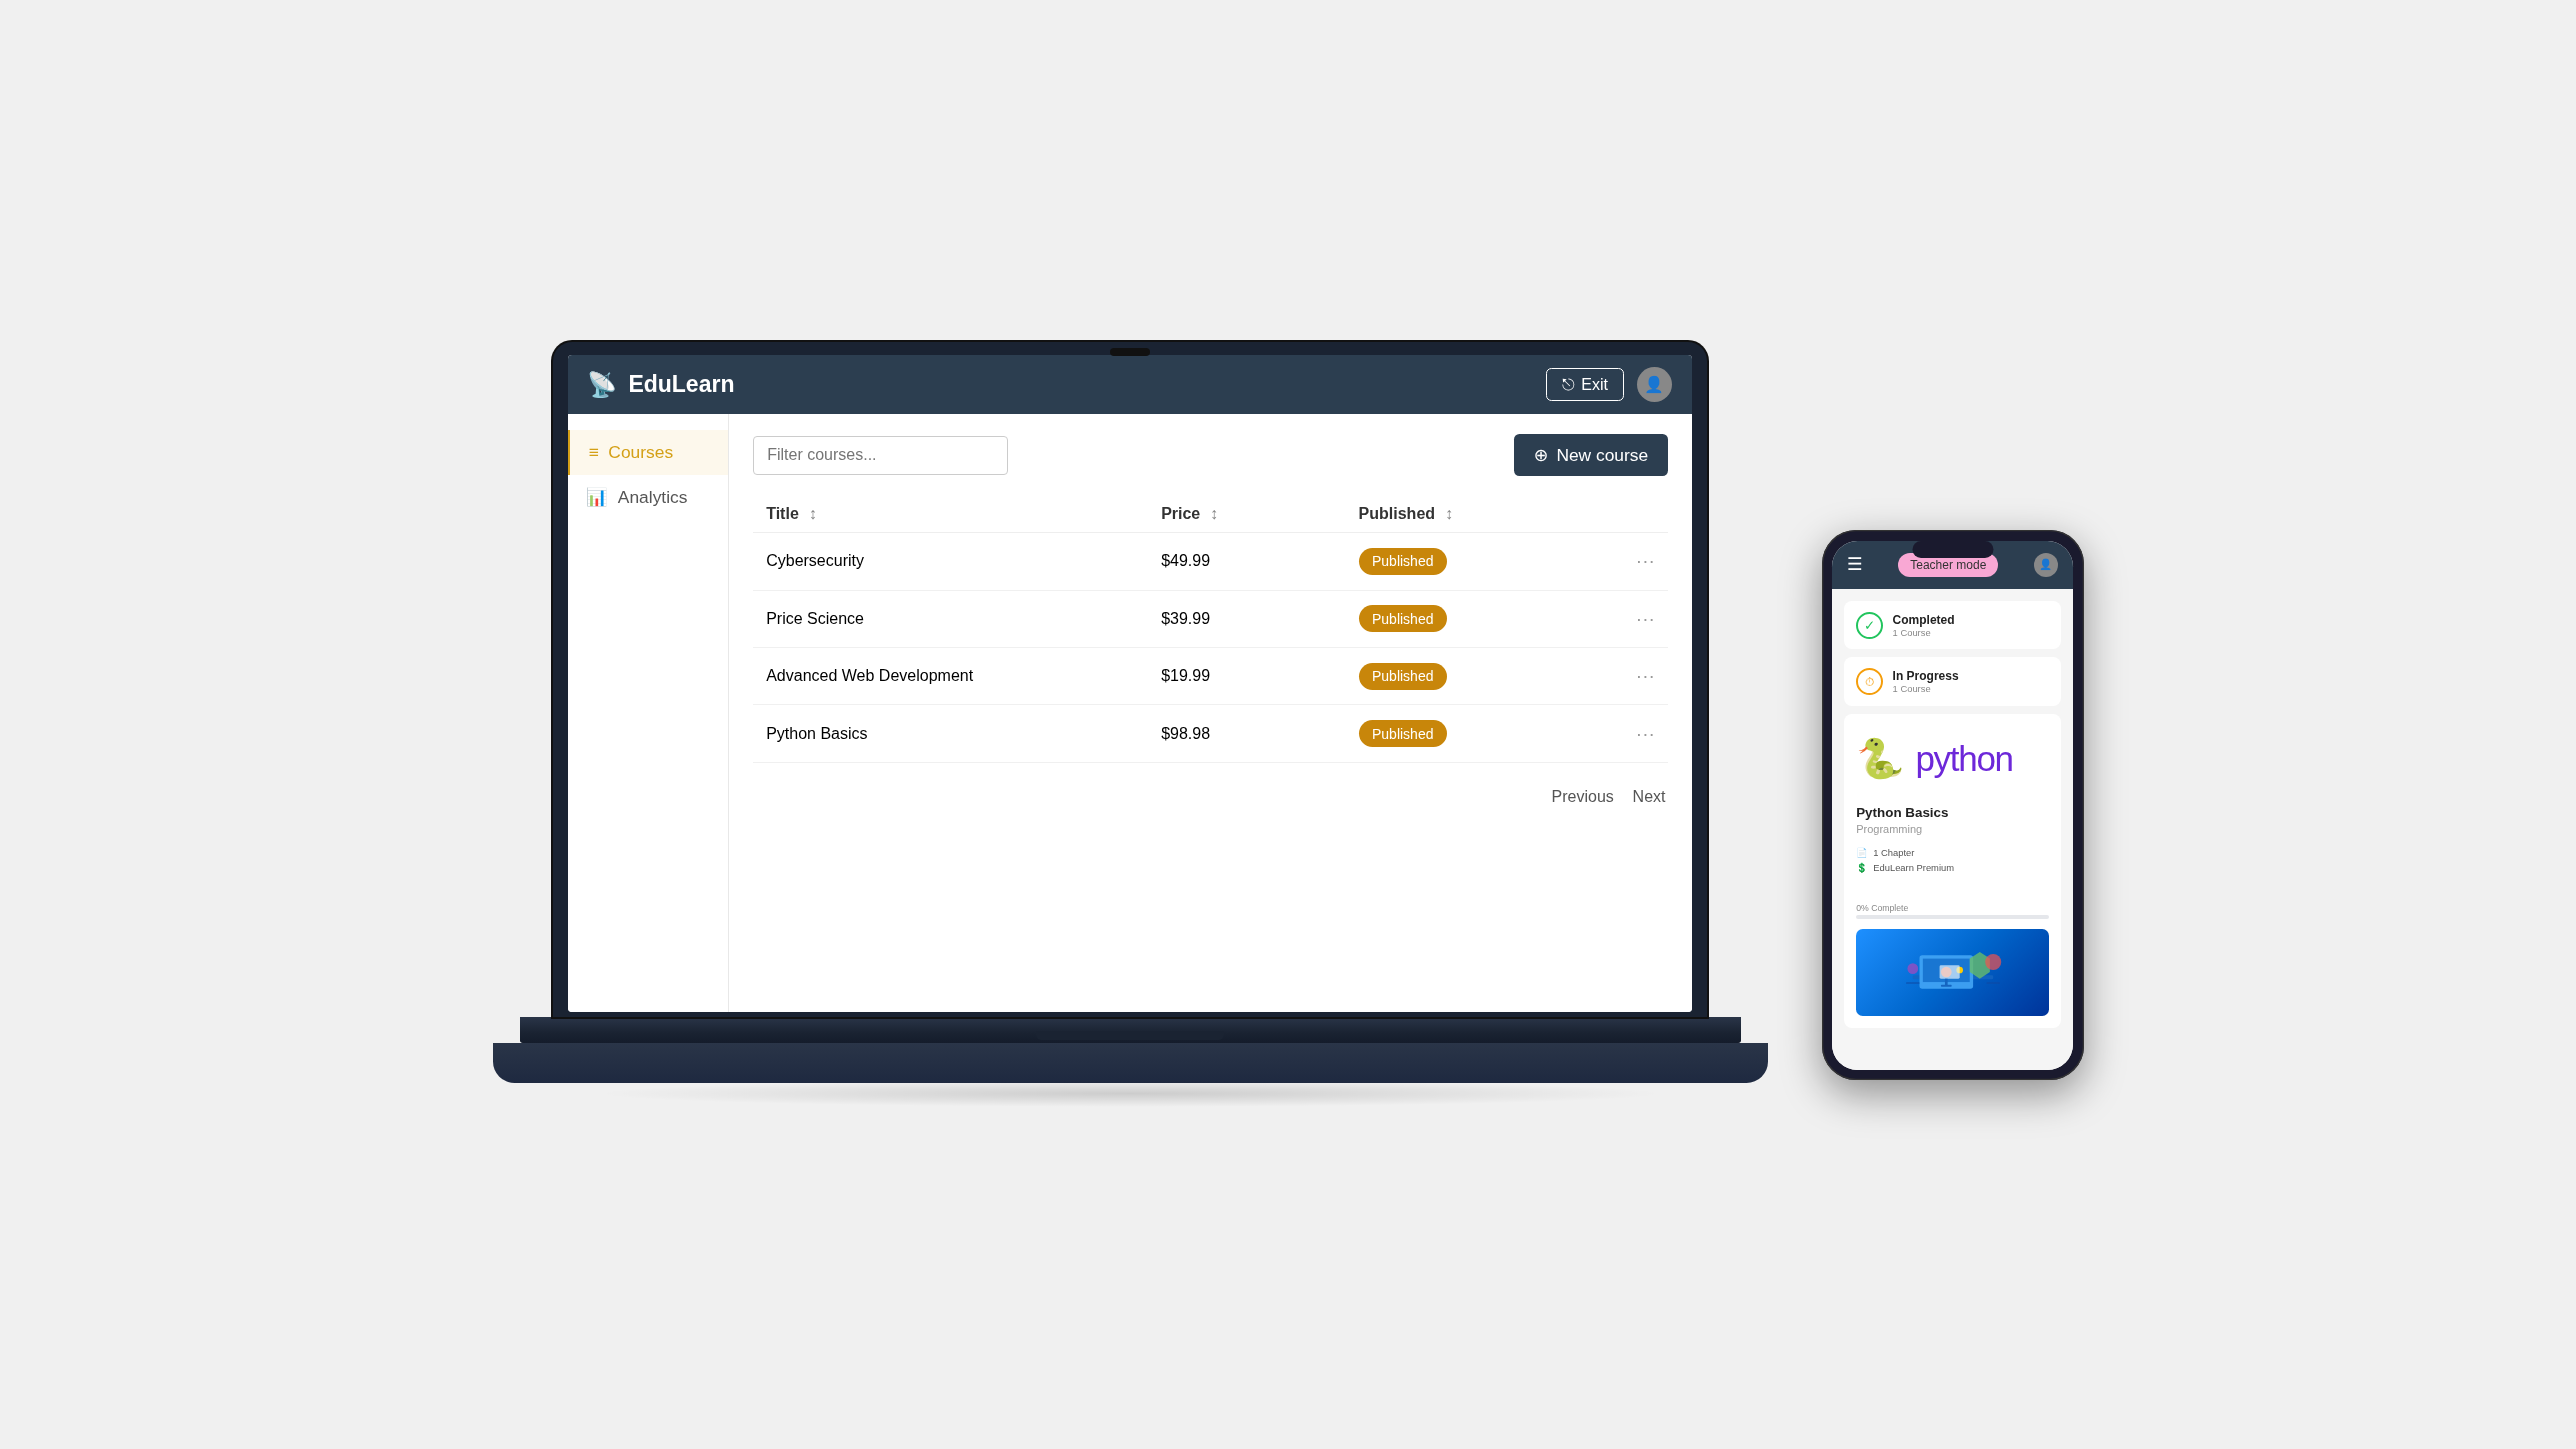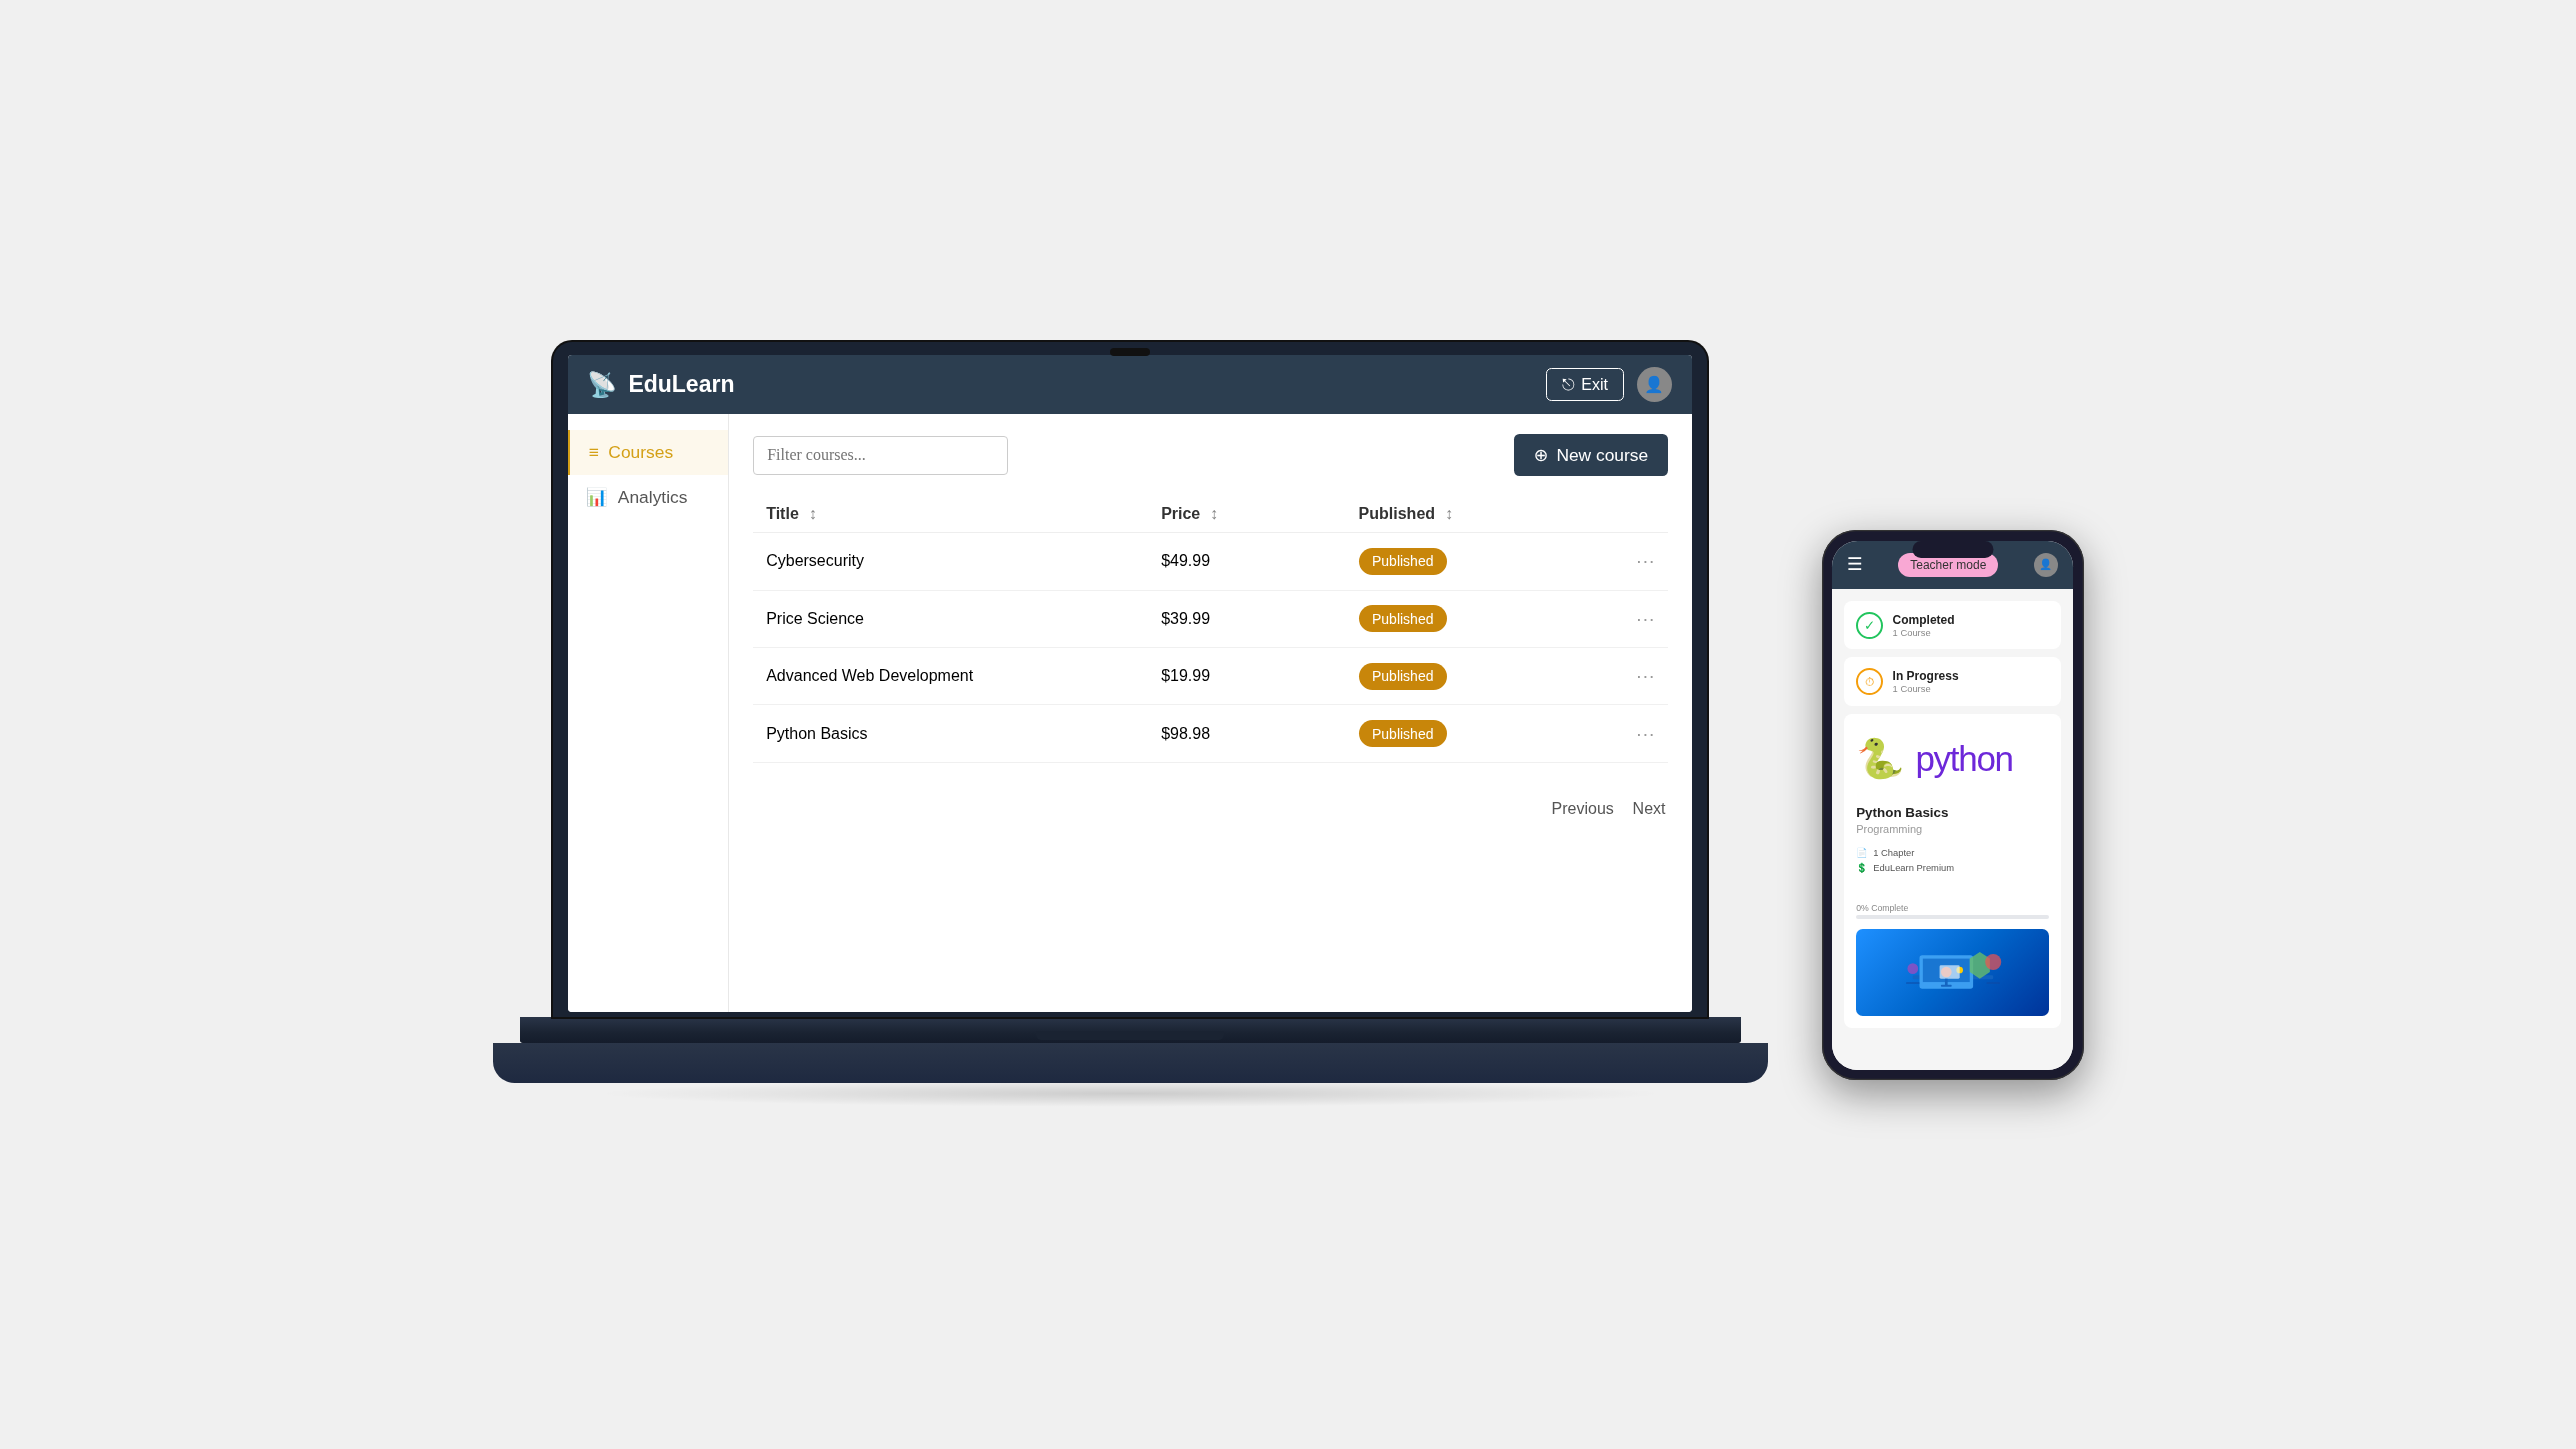--- a/index.html
+++ b/index.html
@@ -197,21 +197,20 @@
     }
 
     .filter-input {
       border: 0.7px solid #ccc;
       border-radius: 4px;
       padding: 9.4px 13.4px;
       font-size: 16px;
       width: 255px;
       outline: none;
       color: #999;
-      font-family: Liberation Serif, serif;
     }
 
     .new-course-btn {
       display: flex;
       align-items: center;
       gap: 8px;
       background: #2c3e50;
       color: #fff;
       border: none;
       padding: 10.7px 20px;
@@ -258,21 +257,21 @@
       color: #999;
       font-size: 19px;
       cursor: pointer;
       text-align: right;
     }
 
     .pagination {
       display: flex;
       justify-content: flex-end;
       gap: 13.4px;
-      margin-top: 32px;
+      margin-top: 20px;
       font-size: 16px;
     }
 
     .pagination-btn {
       color: #555;
       cursor: pointer;
       padding: 5.4px 2.7px;
     }
 
     

